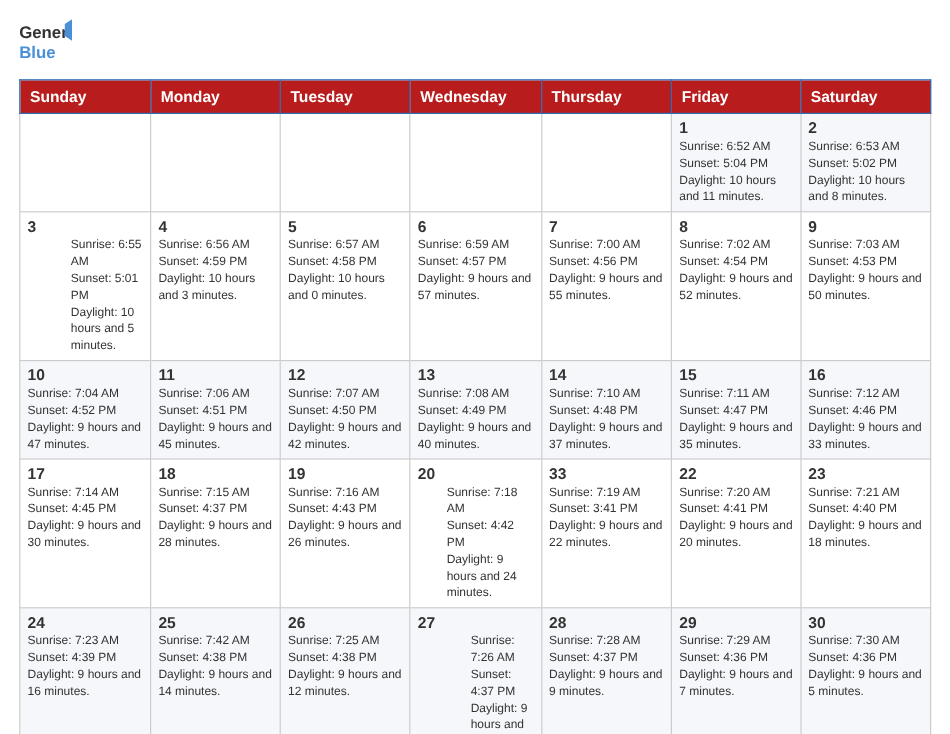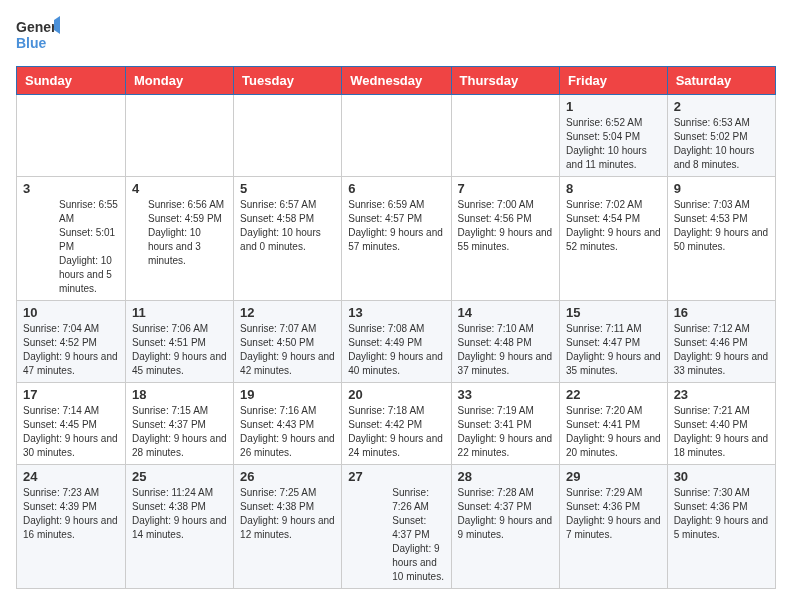--- a/index.html
+++ b/index.html
@@ -31,21 +31,21 @@
     }
     .location {
       font-size: 16px;
       color: #555;
     }
     .calendar {
       width: 100%;
       border-collapse: collapse;
     }
     .calendar th {
-      background: #ef4444;
+      background: #b91c1c;
       color: #fff;
       text-align: left;
       padding: 6px 8px;
       font-size: 13px;
       font-weight: bold;
       border: 1px solid #2e6db4;
     }
     .calendar td {
       vertical-align: top;
       border: 1px solid #ccc;
@@ -128,21 +128,21 @@
       </tr>
       <tr>
         <td>
           <span class="day-num">3</span>
           <div class="day-info" style="white-space: pre-line; margin-left: 36px;">Sunrise: 6:55 AM
 Sunset: 5:01 PM
 Daylight: 10 hours and 5 minutes.</div>
         </td>
         <td>
           <span class="day-num">4</span>
-          <div class="day-info" style="white-space: pre-line; margin-left: 16px;">Sunrise: 6:56 AM
+          <div class="day-info" style="white-space: pre-line;">Sunrise: 6:56 AM
 Sunset: 4:59 PM
 Daylight: 10 hours and 3 minutes.</div>
         </td>
         <td>
           <span class="day-num">5</span>
           <div class="day-info" style="white-space: pre-line;">Sunrise: 6:57 AM
 Sunset: 4:58 PM
 Daylight: 10 hours and 0 minutes.</div>
         </td>
         <td>
@@ -228,21 +228,21 @@
 Daylight: 9 hours and 28 minutes.</div>
         </td>
         <td>
           <span class="day-num">19</span>
           <div class="day-info" style="white-space: pre-line;">Sunrise: 7:16 AM
 Sunset: 4:43 PM
 Daylight: 9 hours and 26 minutes.</div>
         </td>
         <td>
           <span class="day-num">20</span>
-          <div class="day-info" style="white-space: pre-line;">Sunrise: 7:18 AM
+          <div class="day-info" style="white-space: pre-line; margin-left: 24px;">Sunrise: 7:18 AM
 Sunset: 4:42 PM
 Daylight: 9 hours and 24 minutes.</div>
         </td>
         <td>
           <span class="day-num">33</span>
           <div class="day-info" style="white-space: pre-line;">Sunrise: 7:19 AM
 Sunset: 3:41 PM
 Daylight: 9 hours and 22 minutes.</div>
         </td>
         <td>
@@ -260,21 +260,21 @@
       </tr>
       <tr>
         <td>
           <span class="day-num">24</span>
           <div class="day-info" style="white-space: pre-line;">Sunrise: 7:23 AM
 Sunset: 4:39 PM
 Daylight: 9 hours and 16 minutes.</div>
         </td>
         <td>
           <span class="day-num">25</span>
-          <div class="day-info" style="white-space: pre-line;">Sunrise: 11:24 AM
+          <div class="day-info" style="white-space: pre-line;">Sunrise: 7:42 AM
 Sunset: 4:38 PM
 Daylight: 9 hours and 14 minutes.</div>
         </td>
         <td>
           <span class="day-num">26</span>
           <div class="day-info" style="white-space: pre-line;">Sunrise: 7:25 AM
 Sunset: 4:38 PM
 Daylight: 9 hours and 12 minutes.</div>
         </td>
         <td>

